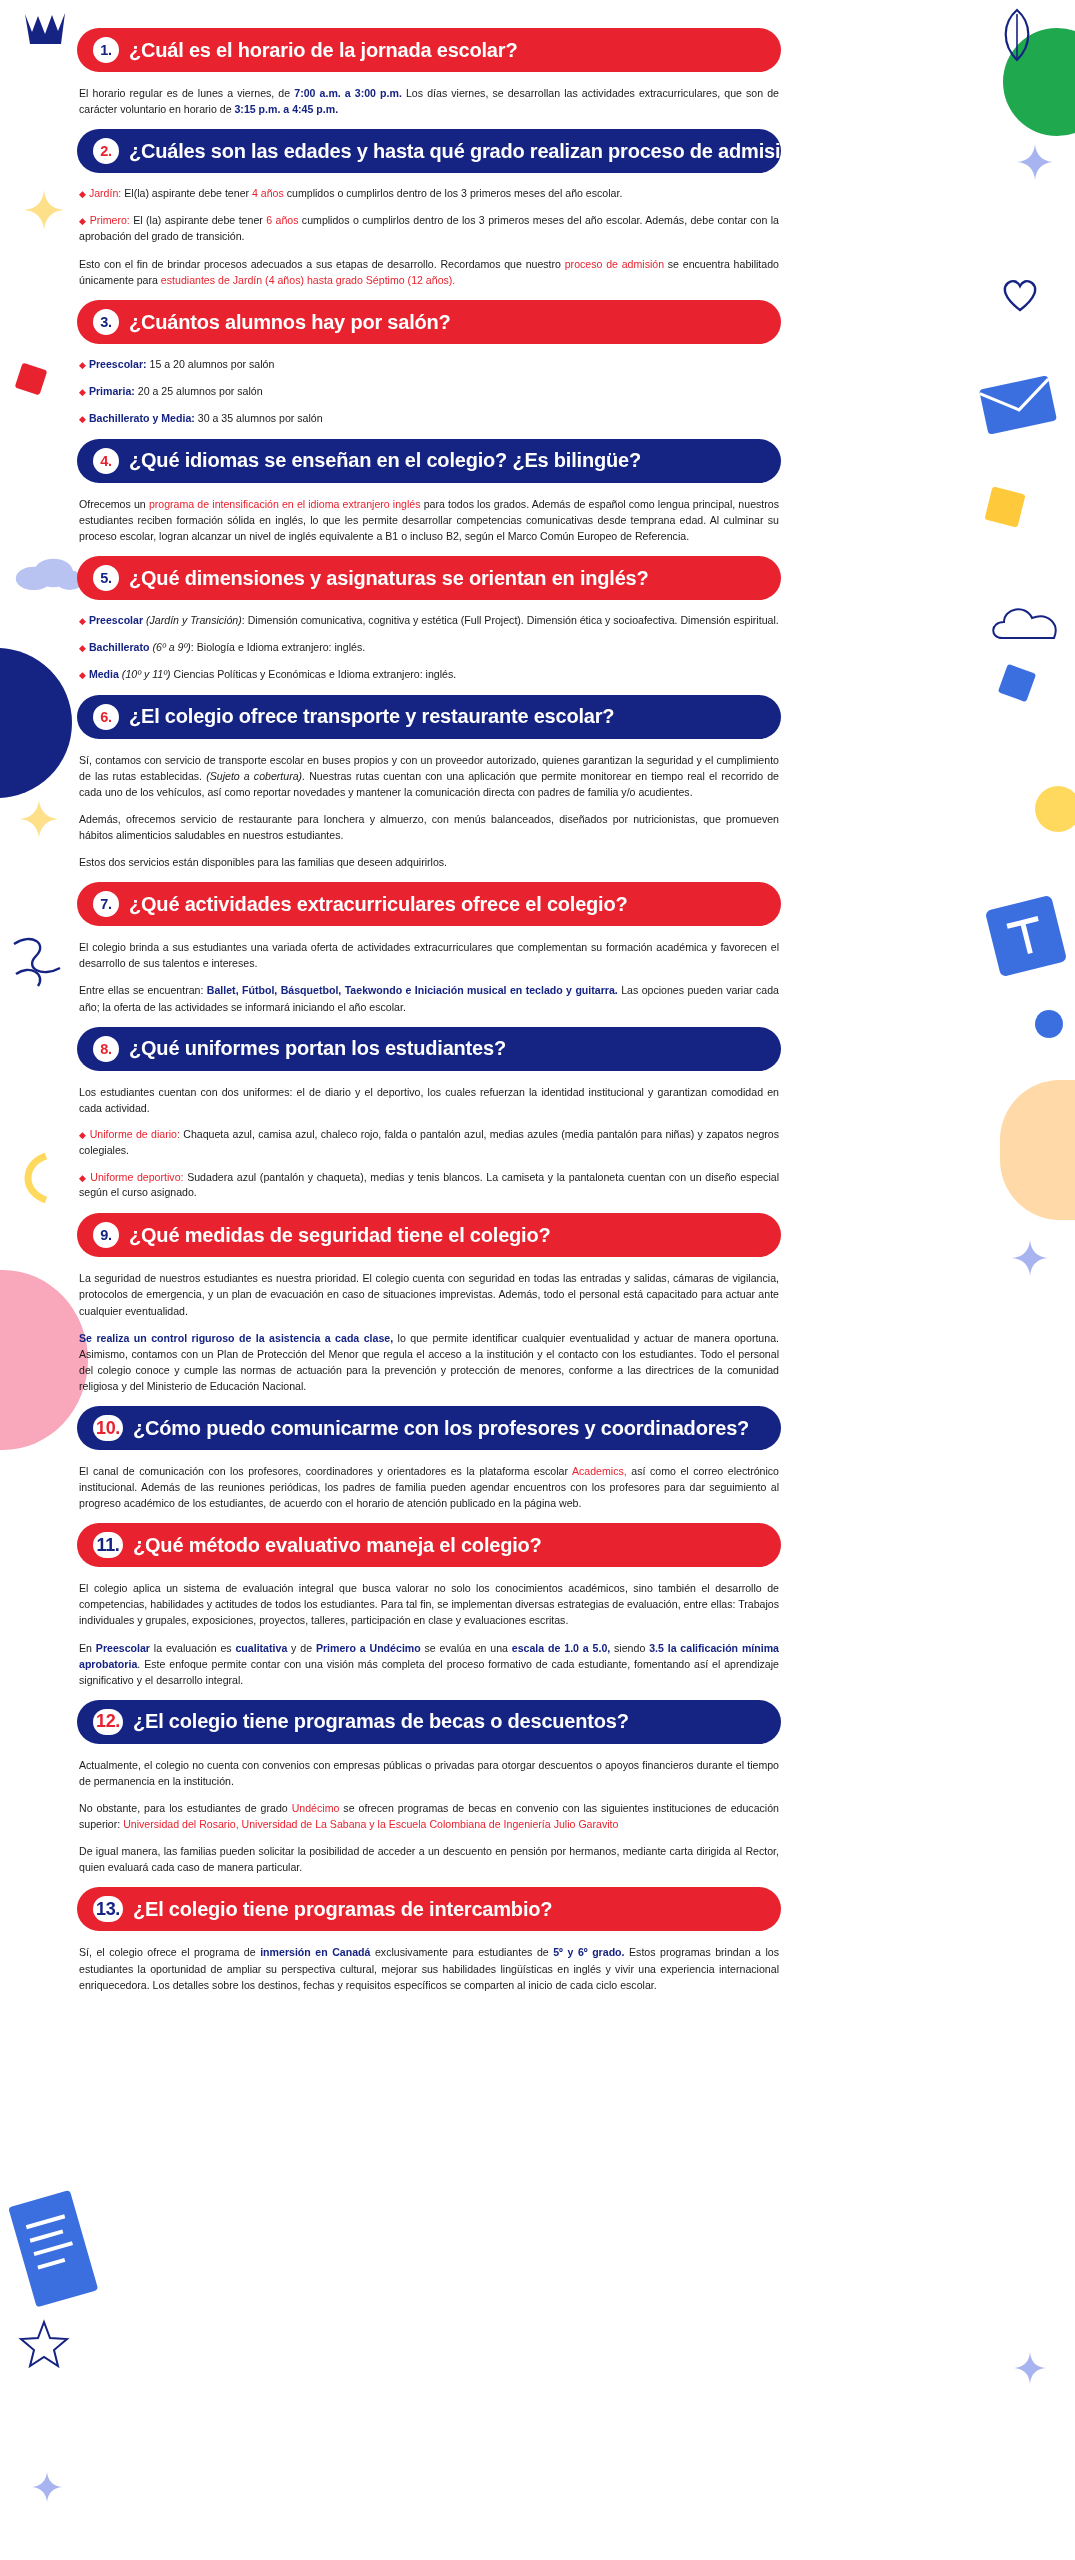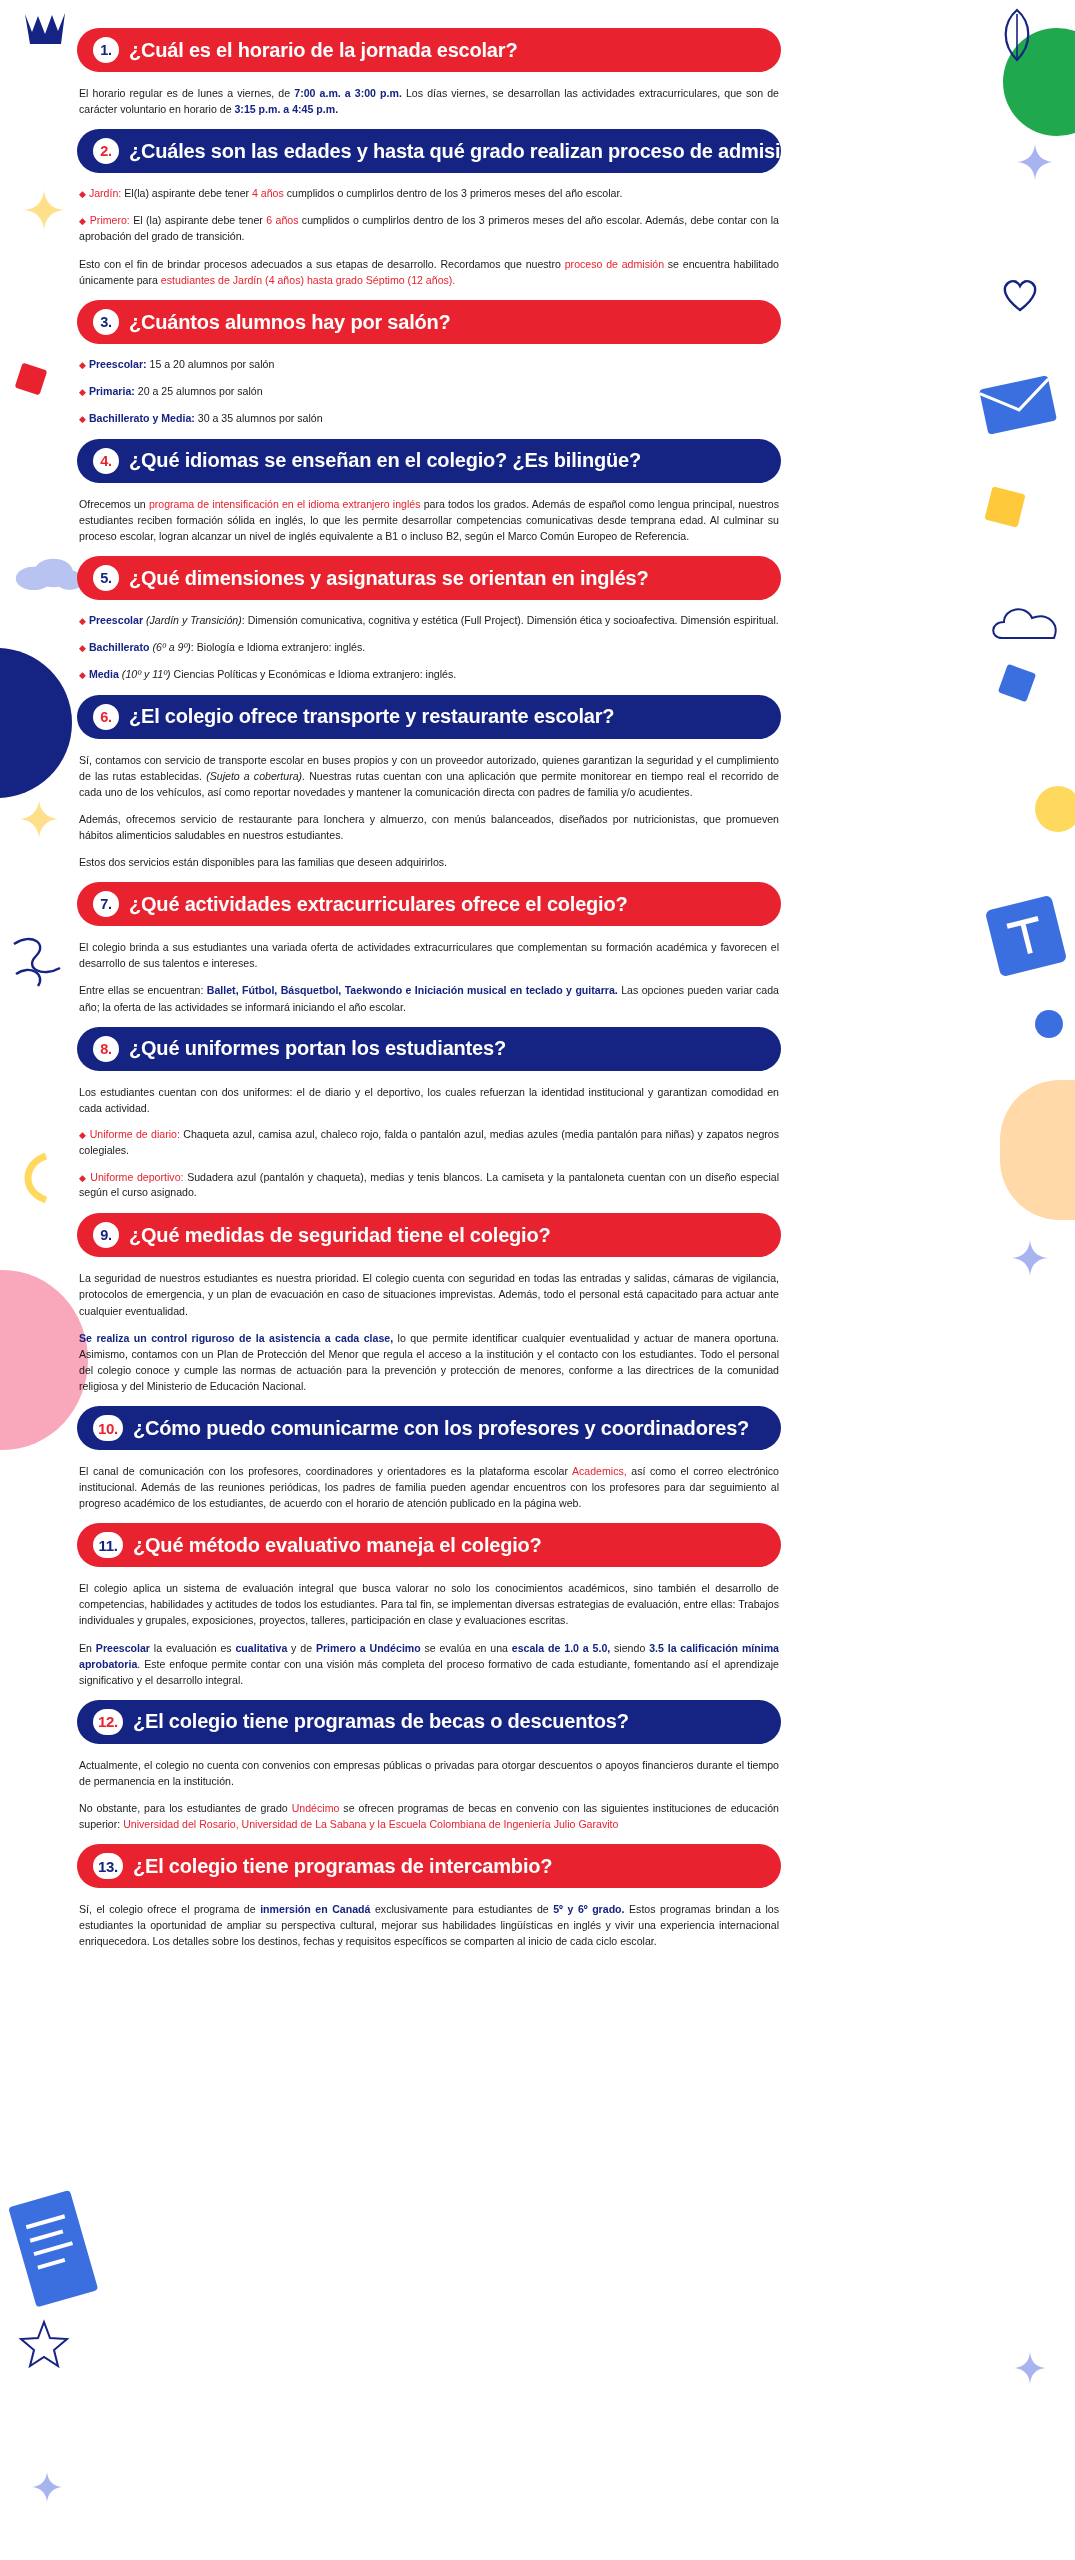--- a/index.html
+++ b/index.html
@@ -45,21 +45,21 @@
     width: 26px; height: 26px;
     border-radius: 50%;
     background: #ffffff;
     display: flex; align-items: center; justify-content: center;
     font-weight: bold;
     font-size: 14.5px;
     letter-spacing: -0.3px;
   }
   .qbar.red  .qnum { color: #152383; }
   .qbar.blue .qnum { color: #e8222e; }
-  .qnum.wide { width: 30px; height: 26px; border-radius: 13px; font-size: 15px; }
+  .qnum.wide { width: 30px; height: 26px; border-radius: 13px; font-size: 18px; }
 
   .qtext {
     color: #ffffff;
     font-weight: bold;
     font-size: 20px;
     letter-spacing: -0.2px;
     line-height: 1.15;
     white-space: nowrap;
   }
 
@@ -329,20 +329,21 @@
       </div>
     </section>
     <section class="faq-item">
       <div class="qbar blue">
         <span class="qnum wide">12.</span>
         <span class="qtext">¿El colegio tiene programas de becas o descuentos?</span>
       </div>
       <div class="answer">
         <p>Actualmente, el colegio no cuenta con convenios con empresas públicas o privadas para otorgar descuentos o apoyos financieros durante el tiempo de permanencia en la institución.</p>
         <p>No obstante, para los estudiantes de grado <b class="red">Undécimo</b> se ofrecen programas de becas en convenio con las siguientes instituciones de educación superior: <b class="red">Universidad del Rosario, Universidad de La Sabana y la Escuela Colombiana de Ingeniería Julio Garavito</b></p>
+        <p>De igual manera, las familias pueden solicitar la posibilidad de acceder a un descuento en pensión por hermanos, mediante carta dirigida al Rector, quien evaluará cada caso de manera particular.</p>
       </div>
     </section>
     <section class="faq-item">
       <div class="qbar red">
         <span class="qnum wide">13.</span>
         <span class="qtext">¿El colegio tiene programas de intercambio?</span>
       </div>
       <div class="answer">
         <p>Sí, el colegio ofrece el programa de <b class="blue">inmersión en Canadá</b> exclusivamente para estudiantes de <b class="blue">5º y 6º grado.</b> Estos programas brindan a los estudiantes la oportunidad de ampliar su perspectiva cultural, mejorar sus habilidades lingüísticas en inglés y vivir una experiencia internacional enriquecedora. Los detalles sobre los destinos, fechas y requisitos específicos se comparten al inicio de cada ciclo escolar.</p>
       </div>

